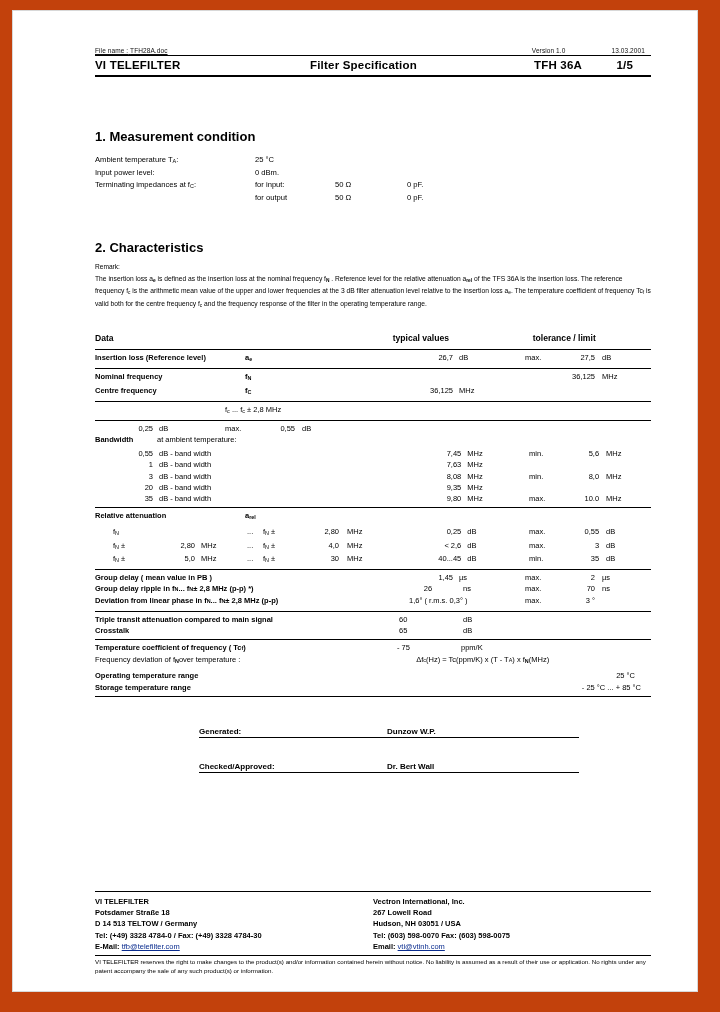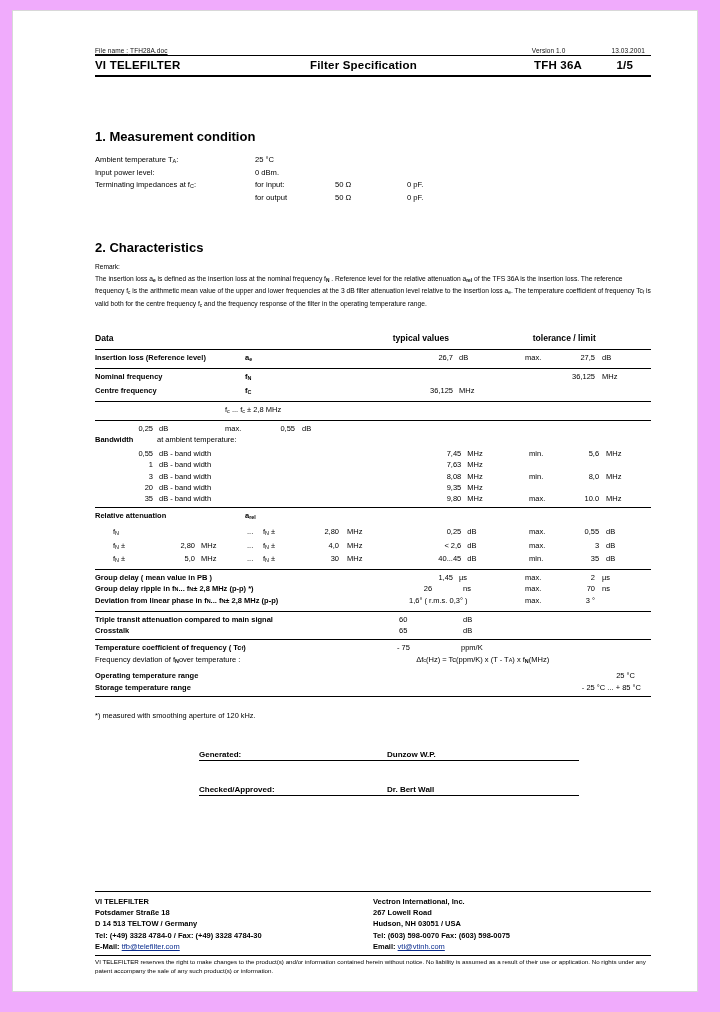--- a/index.html
+++ b/index.html
@@ -7,21 +7,21 @@
     padding: 0;
     background: #b9b9b9;
   }
   body {
     font-family: "Liberation Sans", sans-serif;
   }
   .page {
     position: relative;
     width: 720px;
     height: 1012px;
-    background: #f0abfc;
+    background: #c2410c;
     overflow: hidden;
     box-sizing: border-box;
   }
   .sheet {
     position: absolute;
     left: 12px;
     top: 10px;
     width: 686px;
     height: 982px;
     background: #fff;
@@ -559,21 +559,20 @@
         <div class="trow">
           <span class="c-data bold">Storage temperature range</span>
           <span class="c-typ"></span>
           <span class="c-tol" style="justify-content:flex-end;padding-right:10px">- 25 °C ... + 85 °C</span>
         </div>
       </div>
 
       <div class="line-top2"></div>
     </div>
 
-    <div class="footnote">*)  measured with smoothing aperture of  120 kHz.</div>
 
     <div class="signs">
       <div class="sign-row">
         <span class="k">Generated:</span>
         <span>Dunzow W.P.</span>
       </div>
       <div class="sign-gap"></div>
       <div class="sign-row">
         <span class="k">Checked/Approved:</span>
         <span>Dr. Bert Wall</span>

